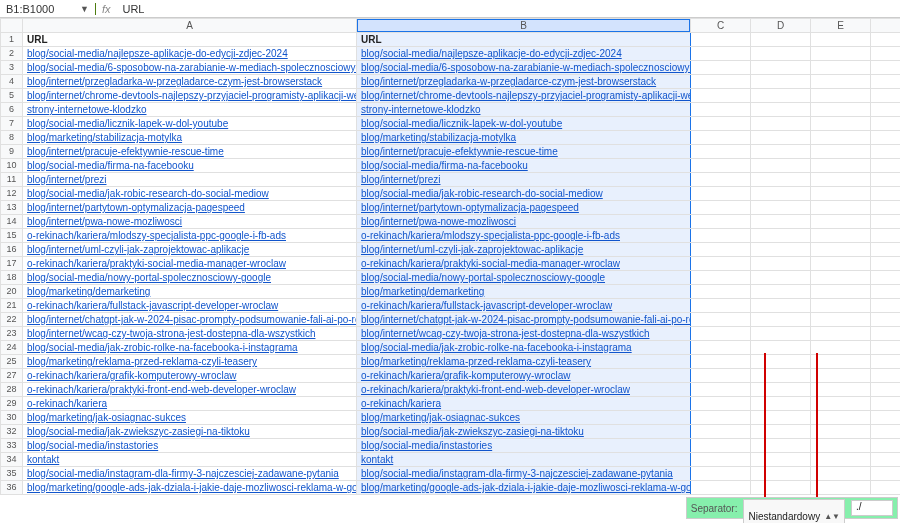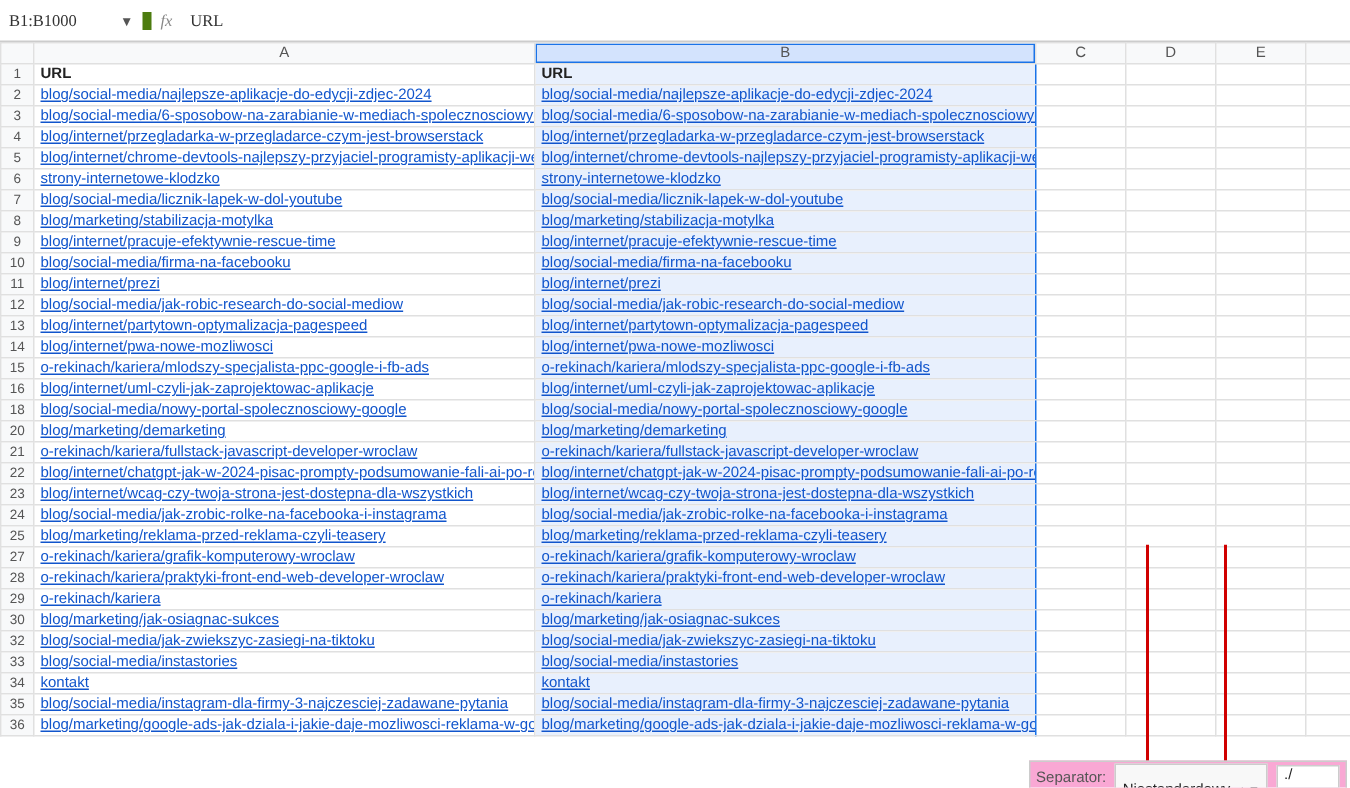--- a/index.html
+++ b/index.html
@@ -6,43 +6,42 @@
   html, body {
     margin: 0; padding: 0;
     font-family: Arial, sans-serif;
     font-size: 11px;
     color: #222;
     background: #fff;
     width: 900px; height: 525px;
     overflow: hidden;
   }
   .top-bar {
-    height: 28px;
+    height: 18px;
     border-bottom: 1px solid #ccc;
     display: flex;
     align-items: center;
     background: #fff;
-    font-family: Liberation Serif, serif;
   }
   .name-box {
     width: 80px;
     padding: 0 6px;
     color: #333;
     font-size: 11px;
   }
   .name-arrow {
     color: #555;
     font-size: 9px;
     padding-right: 6px;
   }
   .fx {
     font-style: italic;
     color: #888;
     padding: 0 6px;
-    border-left: 6px solid #4d7c0f;
+    border-left: 1px solid #4d7c0f;
   }
   .formula-val {
     padding-left: 6px;
     color: #333;
   }
   .sheet {
     position: relative;
     width: 900px;
     height: 505px;
     overflow: hidden;
@@ -110,21 +109,21 @@
     border-top: 1px solid #1a73e8;
   }
   .arrow-svg {
     position: absolute;
     pointer-events: none;
   }
   .sep-panel {
     position: absolute;
     right: 2px;
     bottom: 4px;
-    background: #f9a8d4;
+    background: #86efac;
     border: 1px solid #ccc;
     display: flex;
     align-items: center;
     height: 22px;
     font-size: 10px;
     padding: 0 4px;
     gap: 6px;
   }
   .sep-panel .lbl { color: #555; }
   .sep-select {
@@ -318,20 +317,29 @@
         <tr>
           <th class="rownum">16</th>
           <td class="link">blog/internet/uml-czyli-jak-zaprojektowac-aplikacje</td>
           <td class="link sel-b">blog/internet/uml-czyli-jak-zaprojektowac-aplikacje</td>
           <td></td>
           <td></td>
           <td></td>
           <td></td>
         </tr>
         <tr>
+          <th class="rownum">17</th>
+          <td class="link">o-rekinach/kariera/praktyki-social-media-manager-wroclaw</td>
+          <td class="link sel-b">o-rekinach/kariera/praktyki-social-media-manager-wroclaw</td>
+          <td></td>
+          <td></td>
+          <td></td>
+          <td></td>
+        </tr>
+        <tr>
           <th class="rownum">18</th>
           <td class="link">blog/social-media/nowy-portal-spolecznosciowy-google</td>
           <td class="link sel-b">blog/social-media/nowy-portal-spolecznosciowy-google</td>
           <td></td>
           <td></td>
           <td></td>
           <td></td>
         </tr>
         <tr>
           <th class="rownum">20</th>

